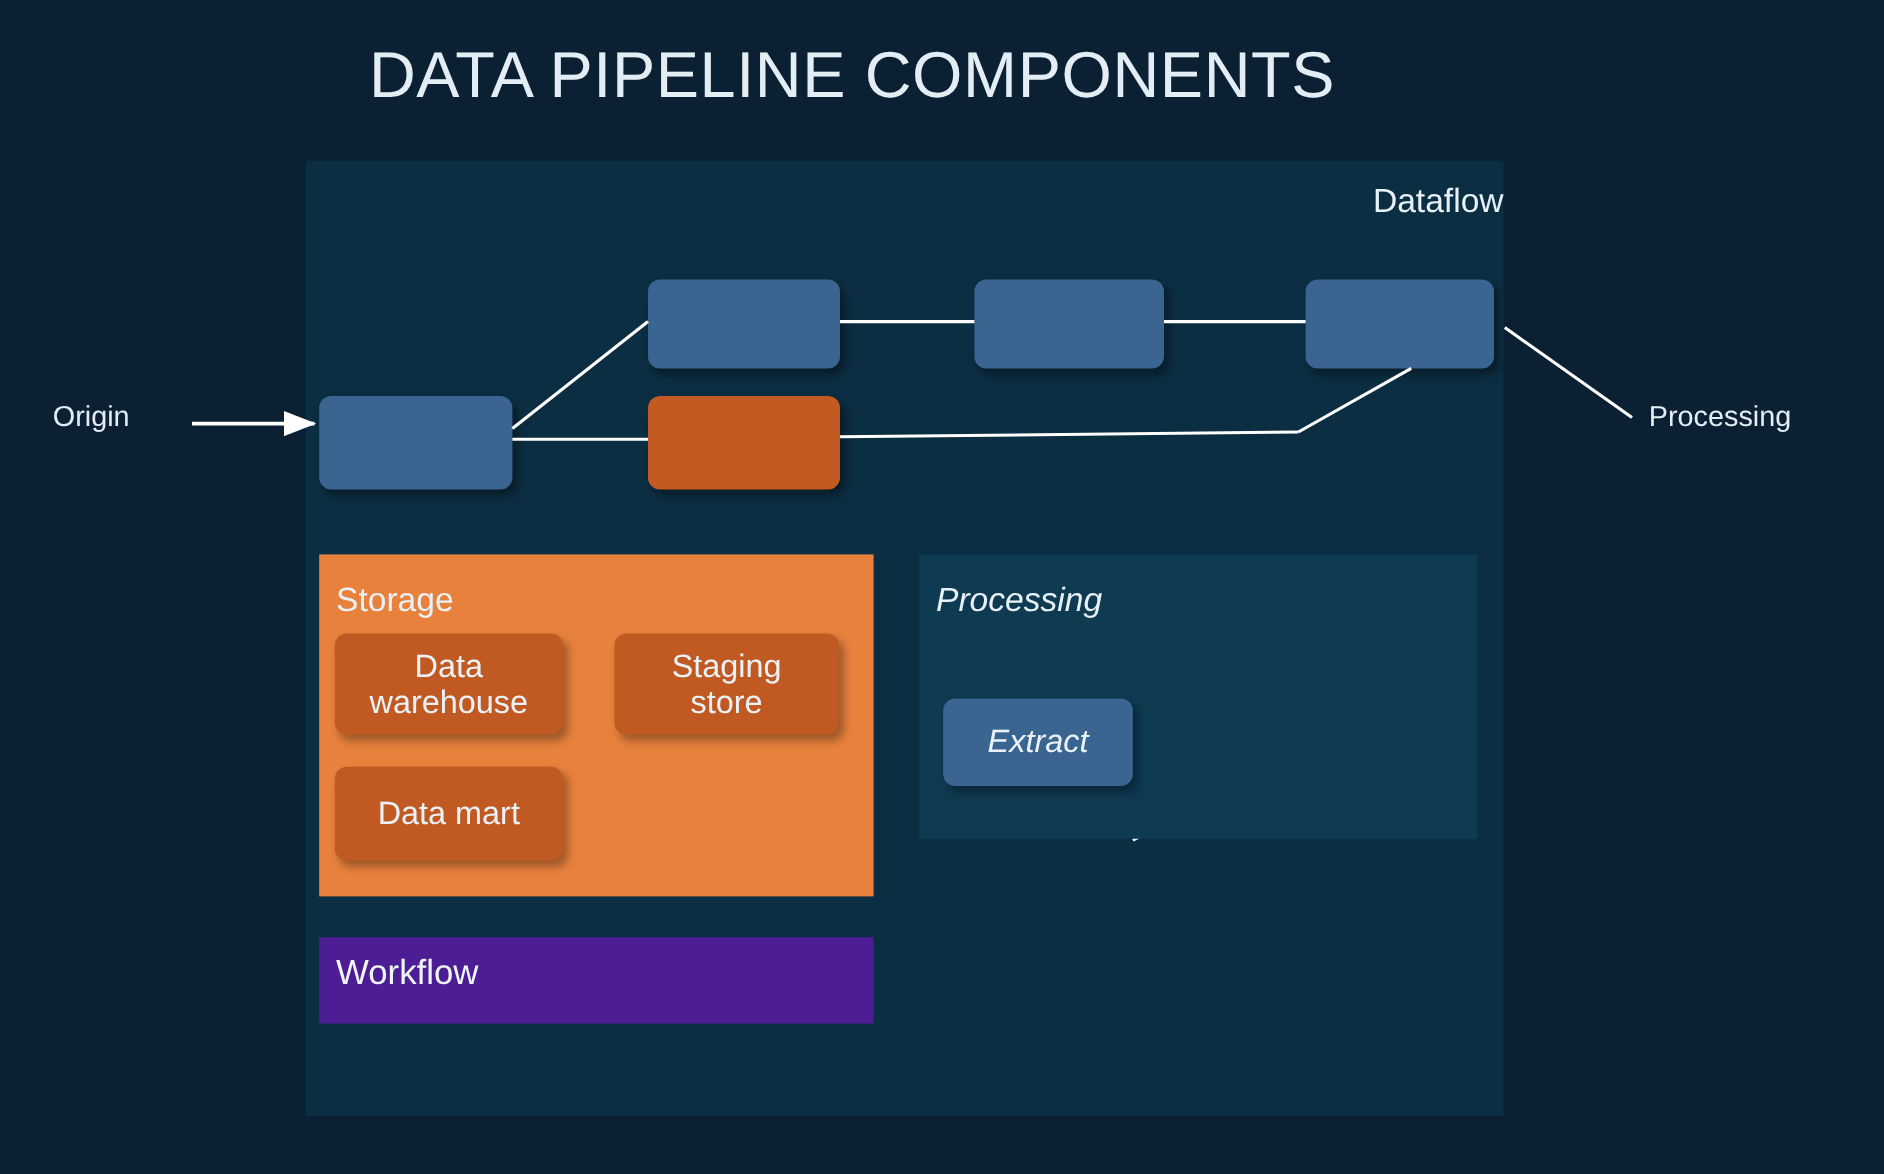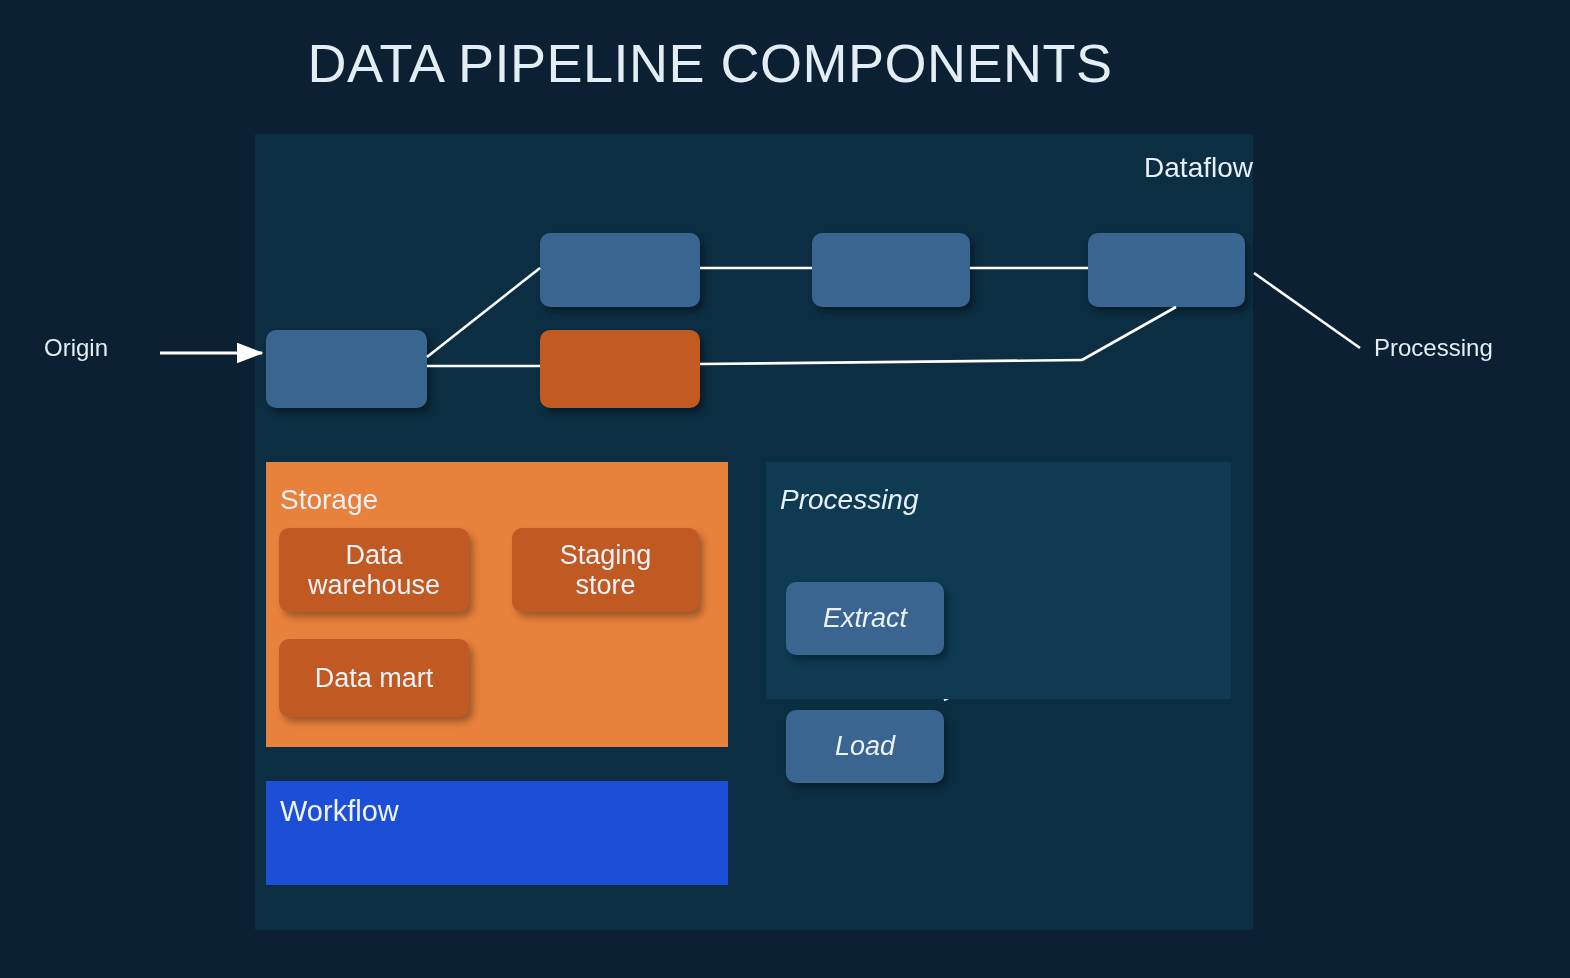--- a/index.html
+++ b/index.html
@@ -153,22 +153,22 @@
     position: absolute;
     color: #eef4f8;
     font-size: 29px;
     padding: 14px 0 0 14px;
     box-sizing: border-box;
   }
   .bar-workflow {
     left: 266px;
     top: 781px;
     width: 462px;
-    height: 104px;
-    background: #1d4ed8;
+    height: 72px;
+    background: #4c1d95;
   }
   .bar-monitoring {
     left: 766px;
     top: 781px;
     width: 465px;
     height: 104px;
     background: #828282;
   }
 </style>
 </head>
@@ -234,20 +234,17 @@
     <div class="chip storage-chip chip-dm">
       <span>Data mart</span>
     </div>
   </div>
 
   <div class="subpanel processing-panel">
     <div class="panel-caption">Processing</div>
     <div class="chip proc-chip chip-extract">
       <span>Extract</span>
     </div>
-    <div class="chip proc-chip chip-load">
-      <span>Load</span>
-    </div>
   </div>
 
   <div class="bar bar-workflow">Workflow</div>
 
 </div>
 
 </body></html>

